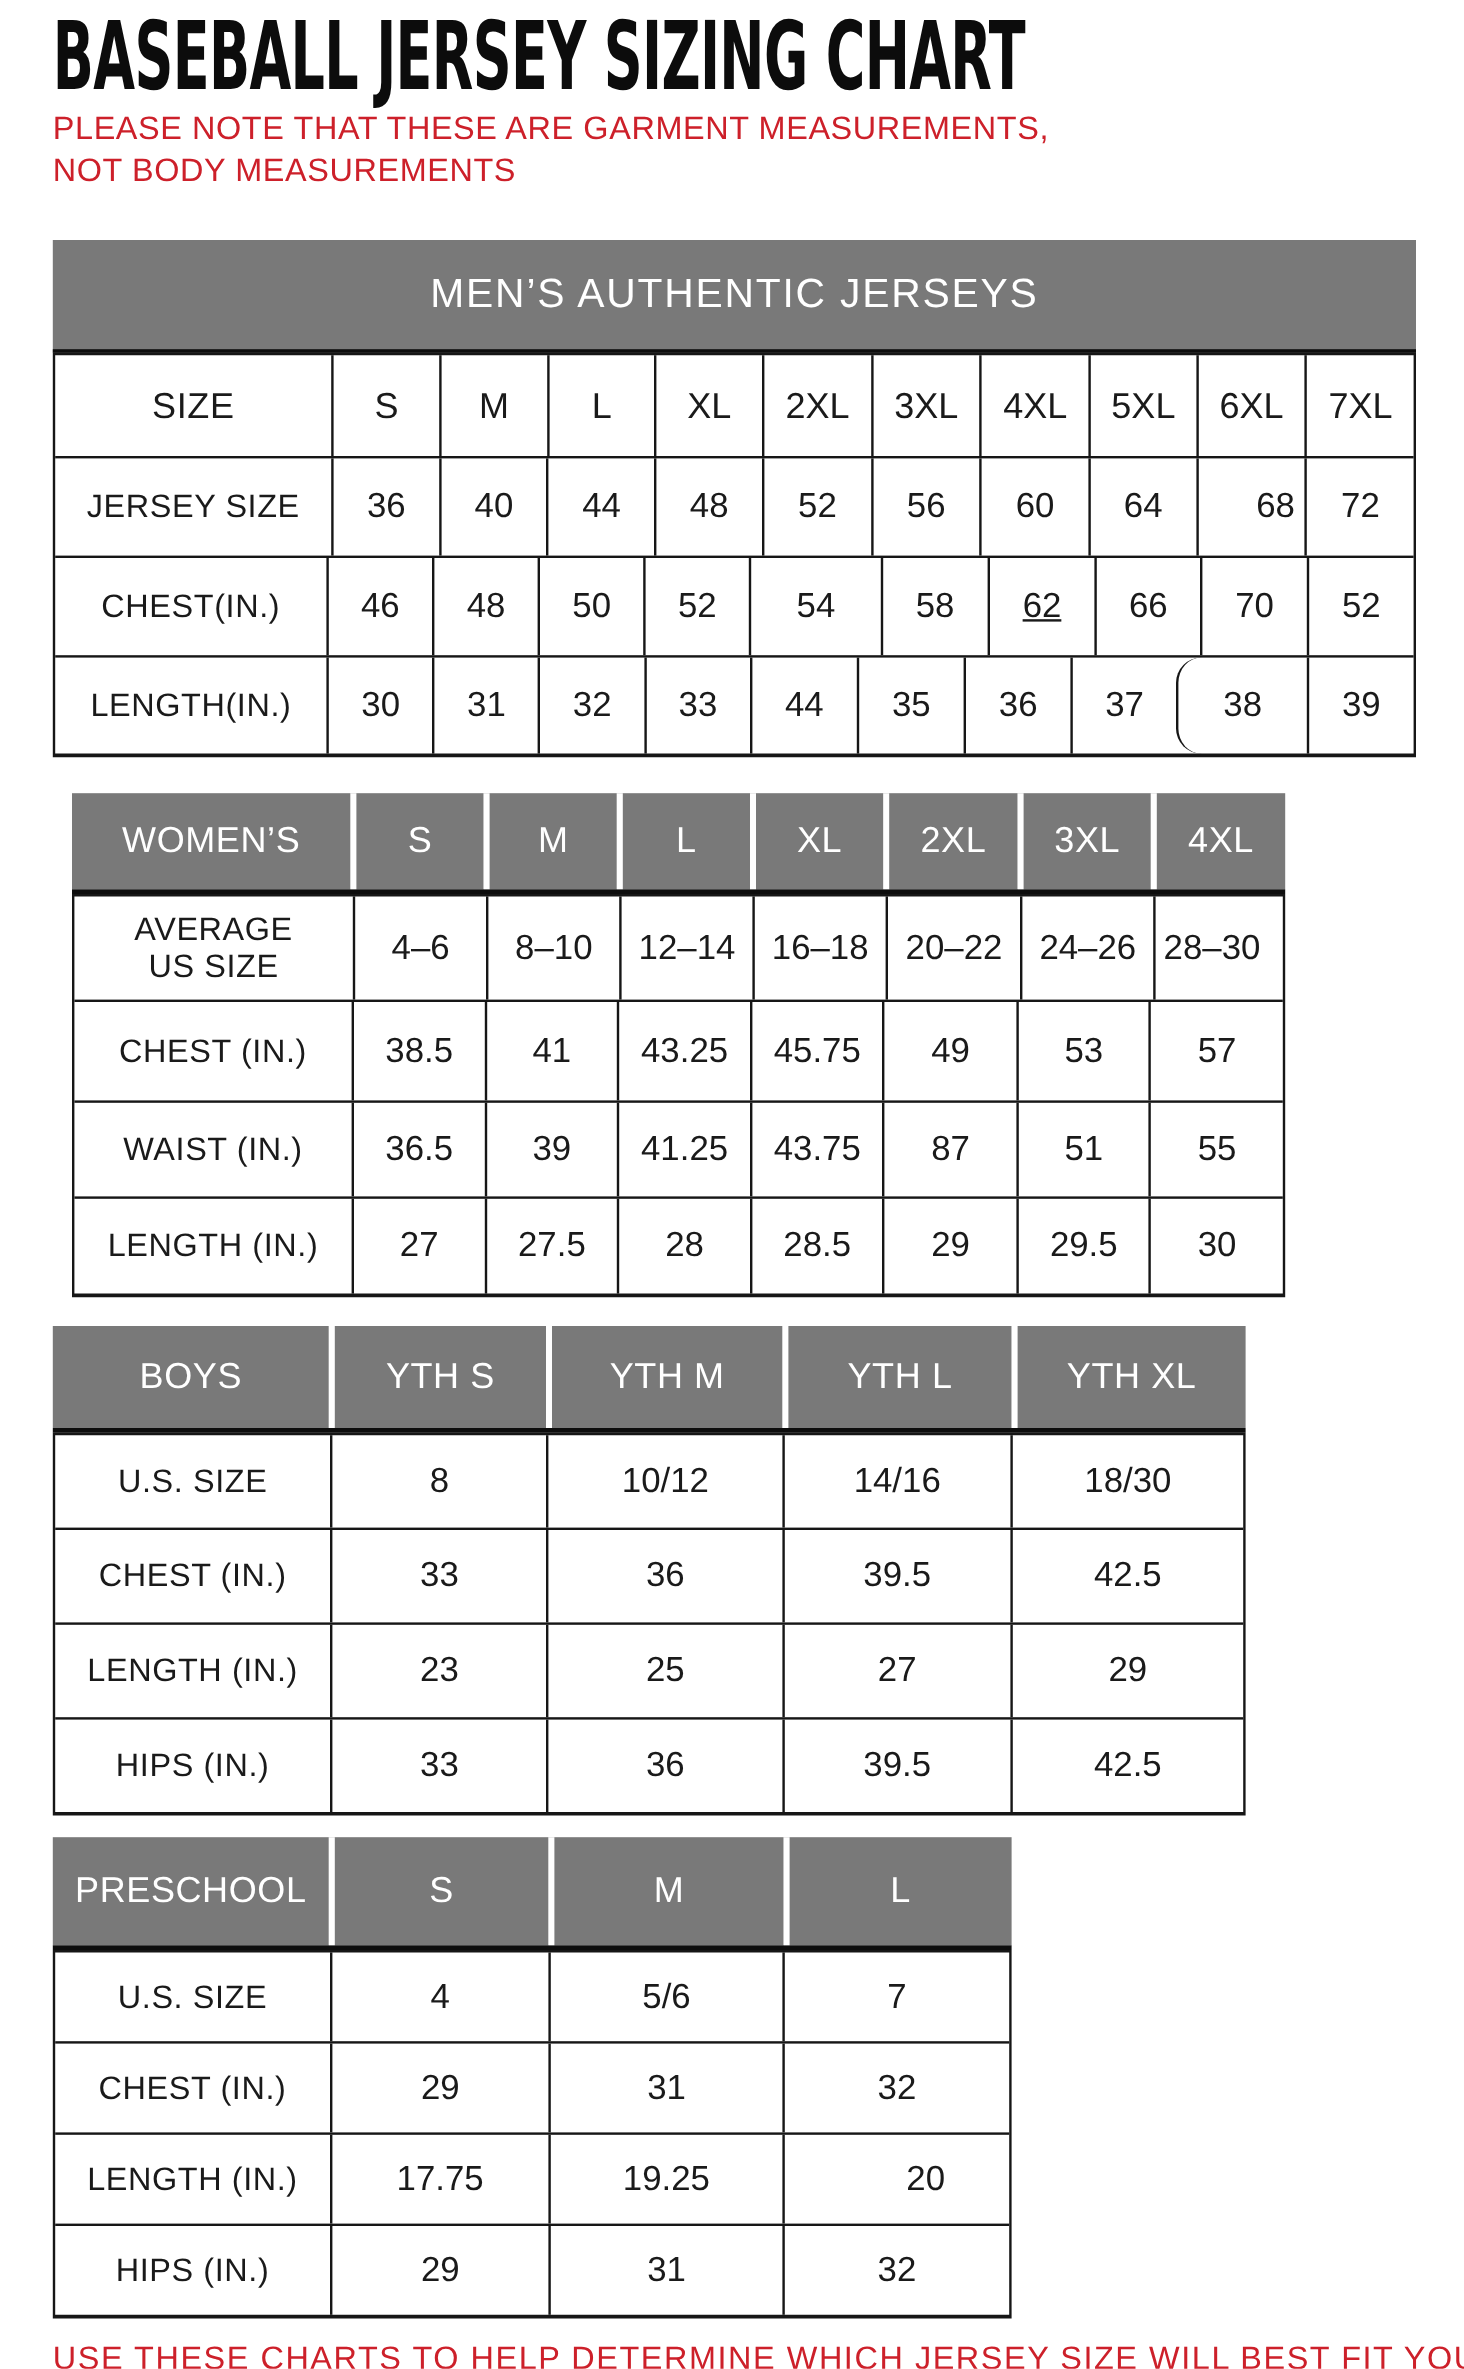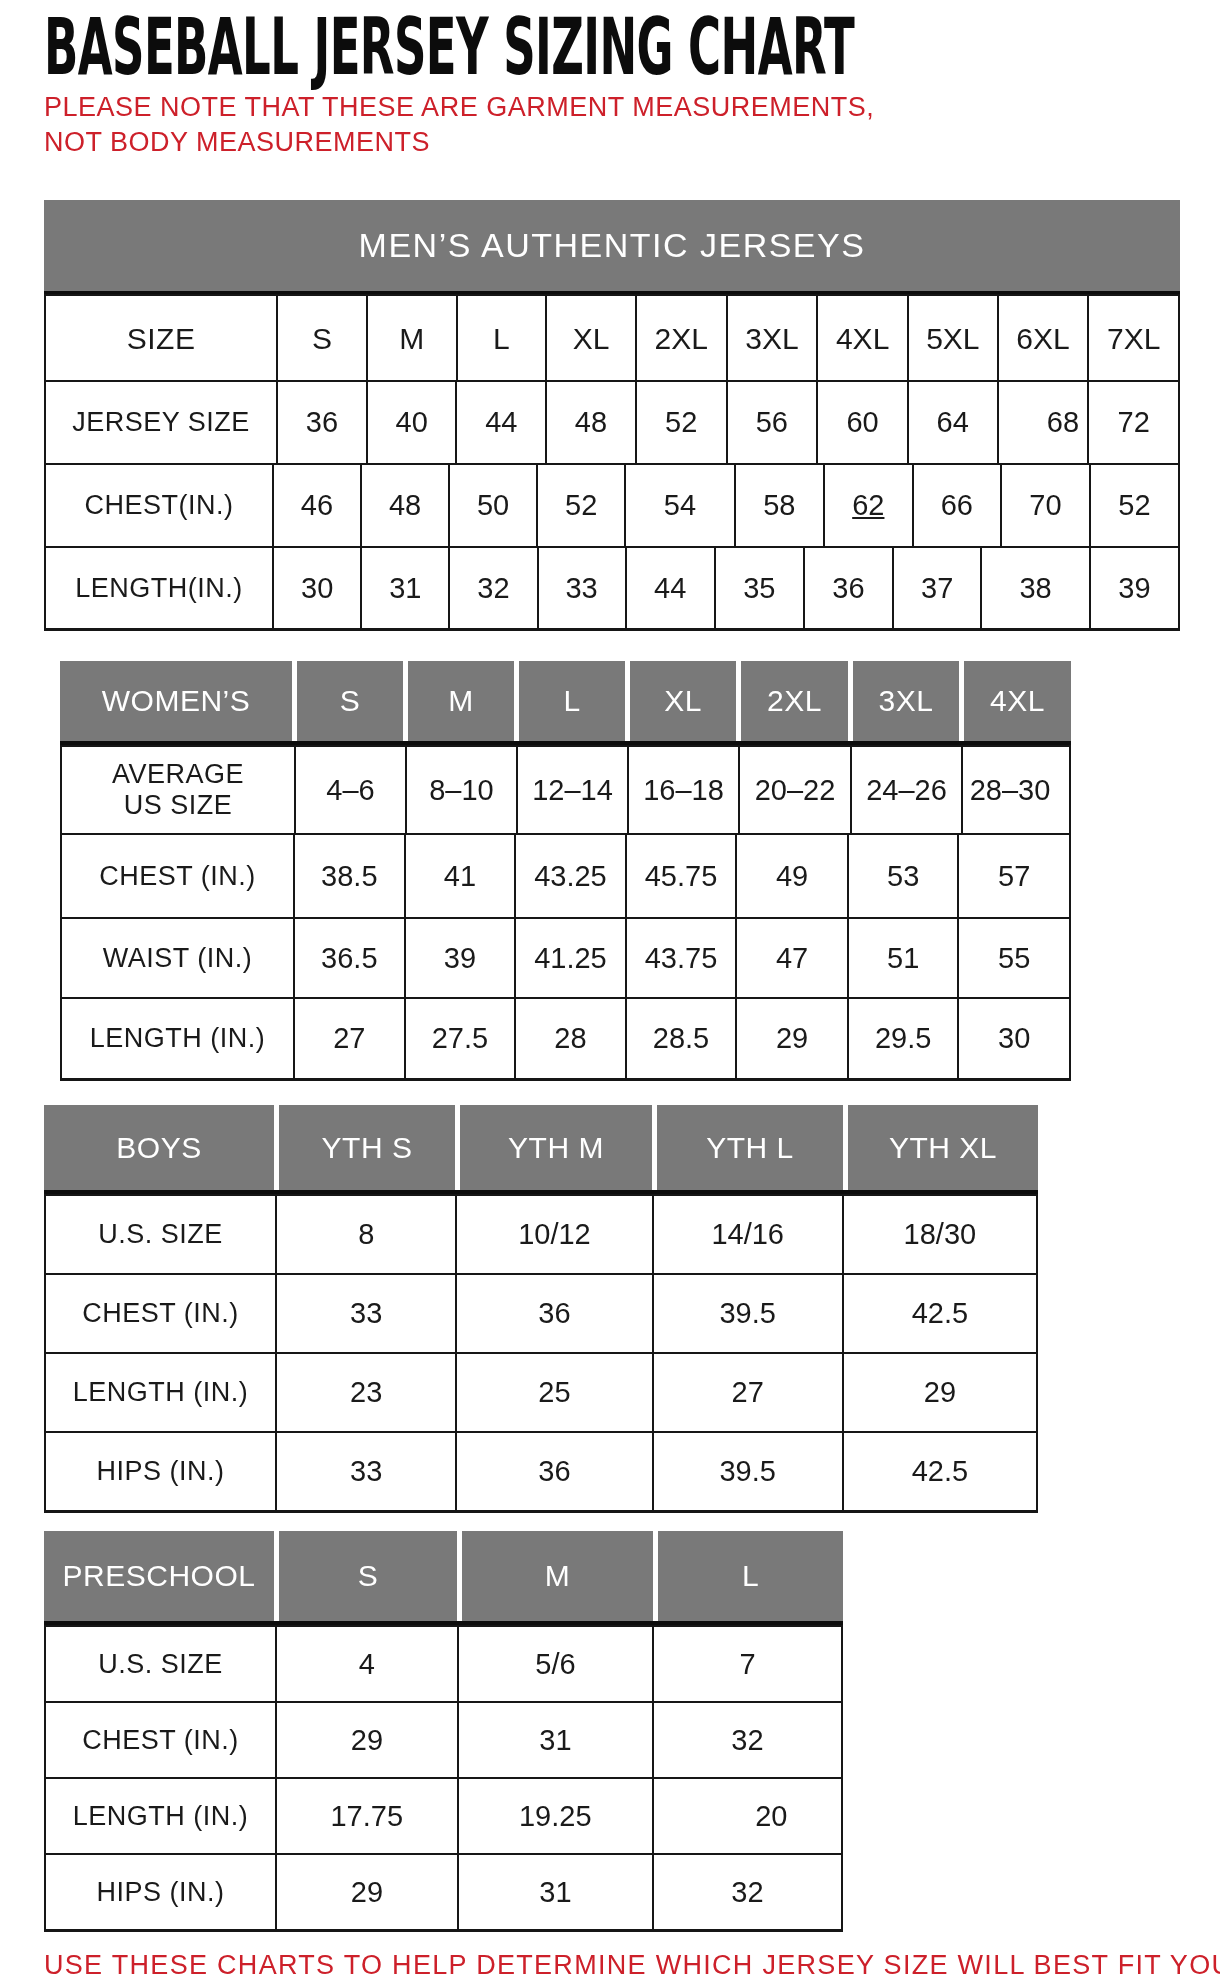--- a/index.html
+++ b/index.html
@@ -92,21 +92,21 @@
           <div class="row" style="height: 80px;">
             <div class="cell label" style="width: 231px;">LENGTH(IN.)</div>
             <div class="cell" style="width: 90px;">30</div>
             <div class="cell" style="width: 90px;">31</div>
             <div class="cell" style="width: 90px;">32</div>
             <div class="cell" style="width: 90px;">33</div>
             <div class="cell" style="width: 91px;">44</div>
             <div class="cell" style="width: 91px;">35</div>
             <div class="cell" style="width: 91px;">36</div>
             <div class="cell" style="width: 90px;">37</div>
-            <div class="cell" style="width: 111px;">38</div>
+            <div class="cell" style="width: 111px; border-radius: 21px;">38</div>
             <div class="cell" style="width: 91px;">39</div>
           </div>
         </div>
       </div>
       <div class="tbl womens" style="width: 1011px;">
         <div class="hrow" style="height: 80px;">
           <div class="hcell" style="width: 232px;">WOMEN’S</div>
           <div class="hcell" style="width: 111px;">S</div>
           <div class="hcell" style="width: 111px;">M</div>
           <div class="hcell" style="width: 111px;">L</div>
@@ -136,21 +136,21 @@
             <div class="cell" style="width: 112px;">49</div>
             <div class="cell" style="width: 111px;">53</div>
             <div class="cell" style="width: 112px;">57</div>
           </div>
           <div class="row" style="height: 78px;">
             <div class="cell label" style="width: 232px;">WAIST (IN.)</div>
             <div class="cell" style="width: 111px;">36.5</div>
             <div class="cell" style="width: 111px;">39</div>
             <div class="cell" style="width: 111px;">41.25</div>
             <div class="cell" style="width: 111px;">43.75</div>
-            <div class="cell" style="width: 112px;">47</div>
+            <div class="cell" style="width: 112px;">87</div>
             <div class="cell" style="width: 111px;">51</div>
             <div class="cell" style="width: 112px;">55</div>
           </div>
           <div class="row" style="height: 79px;">
             <div class="cell label" style="width: 232px;">LENGTH (IN.)</div>
             <div class="cell" style="width: 111px;">27</div>
             <div class="cell" style="width: 111px;">27.5</div>
             <div class="cell" style="width: 111px;">28</div>
             <div class="cell" style="width: 111px;">28.5</div>
             <div class="cell" style="width: 112px;">29</div>

